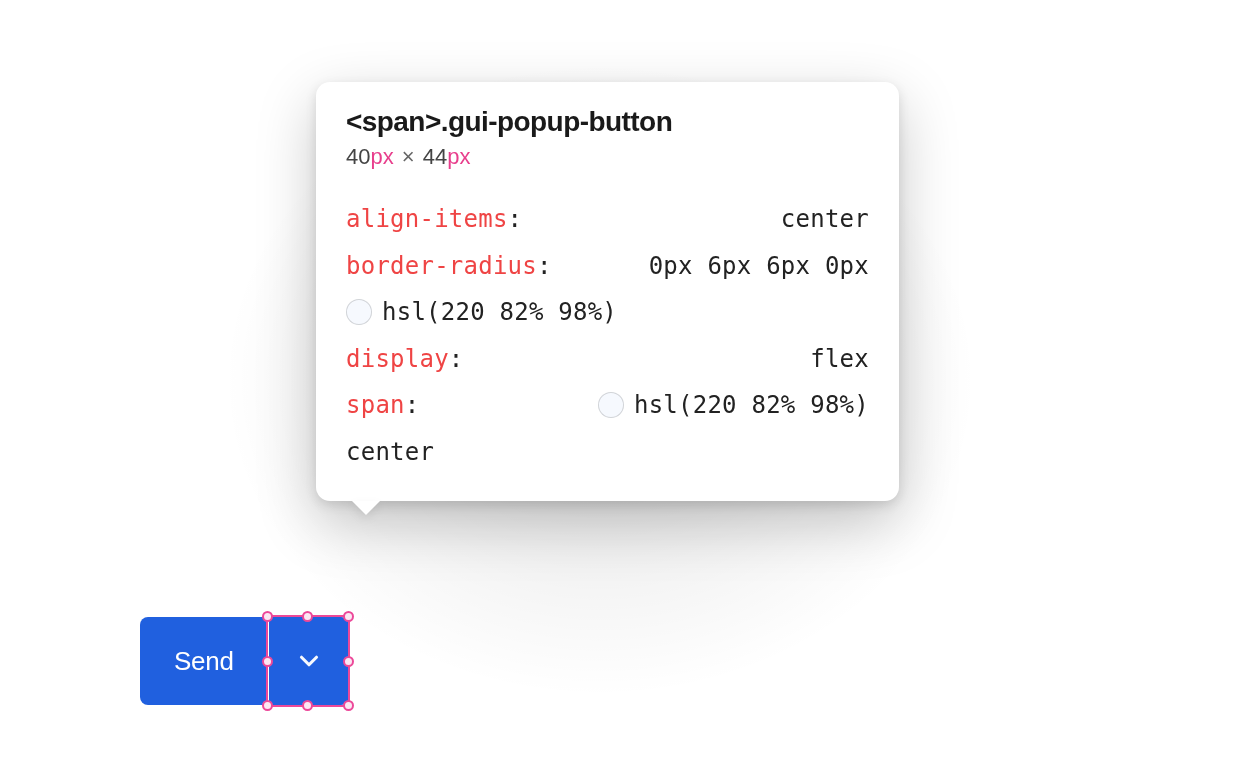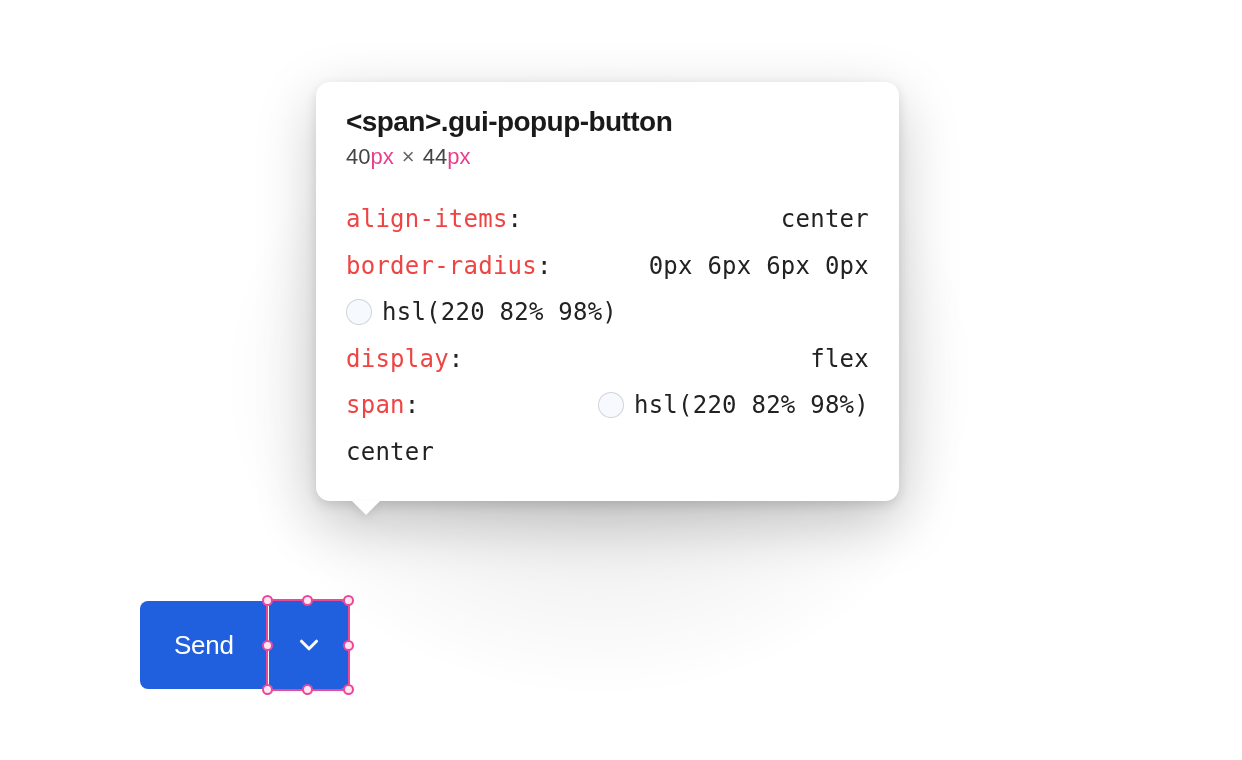--- a/index.html
+++ b/index.html
@@ -110,21 +110,21 @@
       width: 26px;
       height: 26px;
       border-radius: 50%;
       border: 1px solid rgba(0,0,0,0.15);
       flex-shrink: 0;
     }
     
     .split-button {
       position: absolute;
       left: 140px;
-      top: 601px;
+      top: 617px;
       display: flex;
       border-radius: 8px;
     }
     
     .btn-main {
       background: hsl(220, 75%, 50%);
       color: #fff;
       font-size: 26px;
       font-weight: 500;
       padding: 0 34px;

